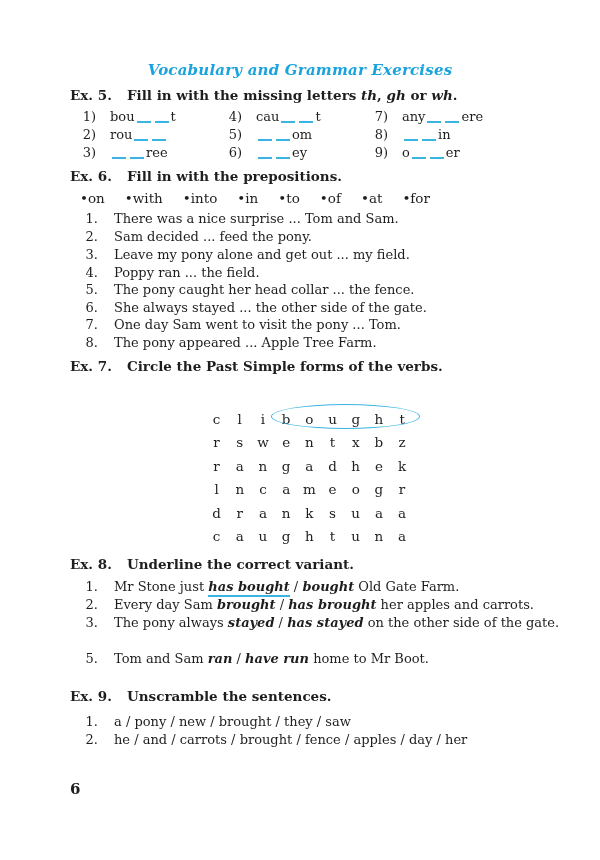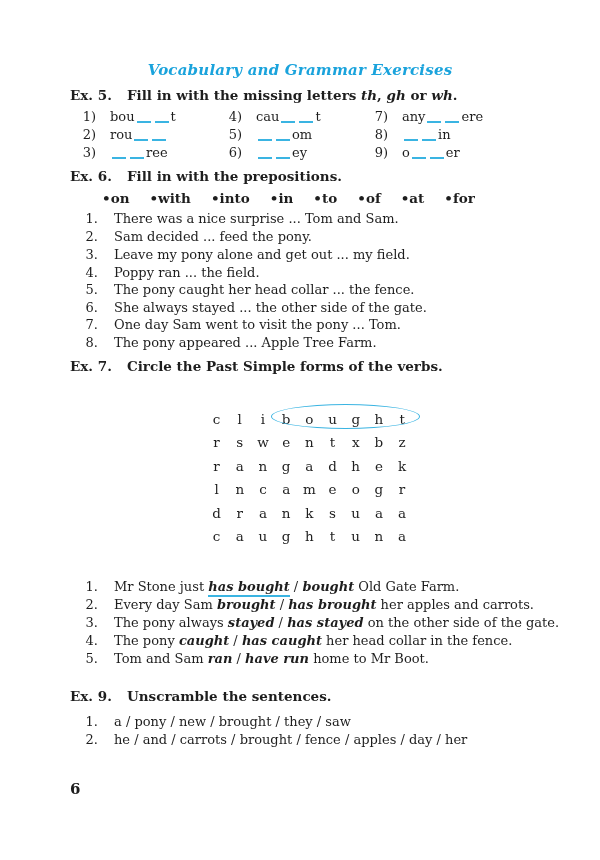--- a/index.html
+++ b/index.html
@@ -11,21 +11,21 @@
            font-size: 15px; color: #1aa3dc; letter-spacing: 0.2px; }
   .ex-head { position: absolute; left: 70px; font-weight: bold; font-size: 13.5px; white-space: nowrap; }
   .ex-head .num { display: inline-block; width: 57px; }
   .ex-head .instr em { font-style: italic; }
   .row { position: absolute; font-size: 13px; white-space: nowrap; line-height: 17px; }
   .item-num { display: inline-block; width: 26px; text-align: right; margin-right: 14px; }
   .li-num { display: inline-block; width: 22px; text-align: right; margin-right: 16px; }
   .blank { display: inline-block; width: 32px; height: 10px; position: relative; vertical-align: baseline; margin: 0 2px; }
   .blank::before, .blank::after { content: ""; position: absolute; bottom: -2px; height: 2px; width: 14px; background: #3ab4e2; }
   .blank::before { left: 0; } .blank::after { right: 0; }
-  .bullets { position: absolute; left: 102px; font-size: 13.5px; white-space: nowrap; font-weight: bold; }
+  .bullets { position: absolute; left: 80px; font-size: 13.5px; white-space: nowrap; }
   .bullets span.b { margin-right: 20px; }
   .bullets span.b::before { content: "\2022 "; }
   .grid { position: absolute; left: 205px; top: 407px; }
   .grid .gr { display: flex; height: 23.5px; align-items: center; }
   .grid .gc { width: 23.2px; text-align: center; font-size: 13.5px; }
   .ellipse { position: absolute; left: 271px; top: 404px; width: 149px; height: 25px;
              border: 1.5px solid #3ab4e2; border-radius: 50%; box-sizing: border-box; }
   .bi { font-weight: bold; font-style: italic; margin-top: 8px; }
   .ul { position: relative; }
   .ul::after { content: ""; position: absolute; left: 0; right: 0; bottom: -3px; height: 2px; background: #3ab4e2; }
@@ -136,24 +136,26 @@
         <span class="gc">g</span>
         <span class="gc">h</span>
         <span class="gc">t</span>
         <span class="gc">u</span>
         <span class="gc">n</span>
         <span class="gc">a</span>
     </div>
   </div>
   <div class="ellipse"></div>
 
+  <div class="ex-head" style="top:556px">
+    <span class="num">Ex. 8.</span><span>Underline the correct variant.</span>
+  </div>
   <div class="row" style="left:76px;top:578px"><span class="li-num">1.</span><span>Mr Stone just </span><span class="bi ul">has bought</span><span> / </span><span class="bi">bought</span><span> Old Gate Farm.</span></div>
   <div class="row" style="left:76px;top:596px"><span class="li-num">2.</span><span>Every day Sam </span><span class="bi">brought</span><span> / </span><span class="bi">has brought</span><span> her apples and carrots.</span></div>
   <div class="row" style="left:76px;top:614px"><span class="li-num">3.</span><span>The pony always </span><span class="bi">stayed</span><span> / </span><span class="bi">has stayed</span><span> on the other side of the gate.</span></div>
-  <div class="row" style="left:76px;top:632px"><span class="li-num">4.</span><span>The pony </span><span class="bi">caught</span><span> / </span><span class="bi">has caught</span><span> her head collar in the fence.</span></div>
   <div class="row" style="left:76px;top:650px"><span class="li-num">5.</span><span>Tom and Sam </span><span class="bi">ran</span><span> / </span><span class="bi">have run</span><span> home to Mr Boot.</span></div>
 
   <div class="ex-head" style="top:688px">
     <span class="num">Ex. 9.</span><span>Unscramble the sentences.</span>
   </div>
   <div class="row" style="left:76px;top:713px"><span class="li-num">1.</span><span>a / pony / new / brought / they / saw</span></div>
   <div class="row" style="left:76px;top:731px"><span class="li-num">2.</span><span>he / and / carrots / brought / fence / apples / day / her</span></div>
 
   <div class="pageno">6</div>
 </div>

